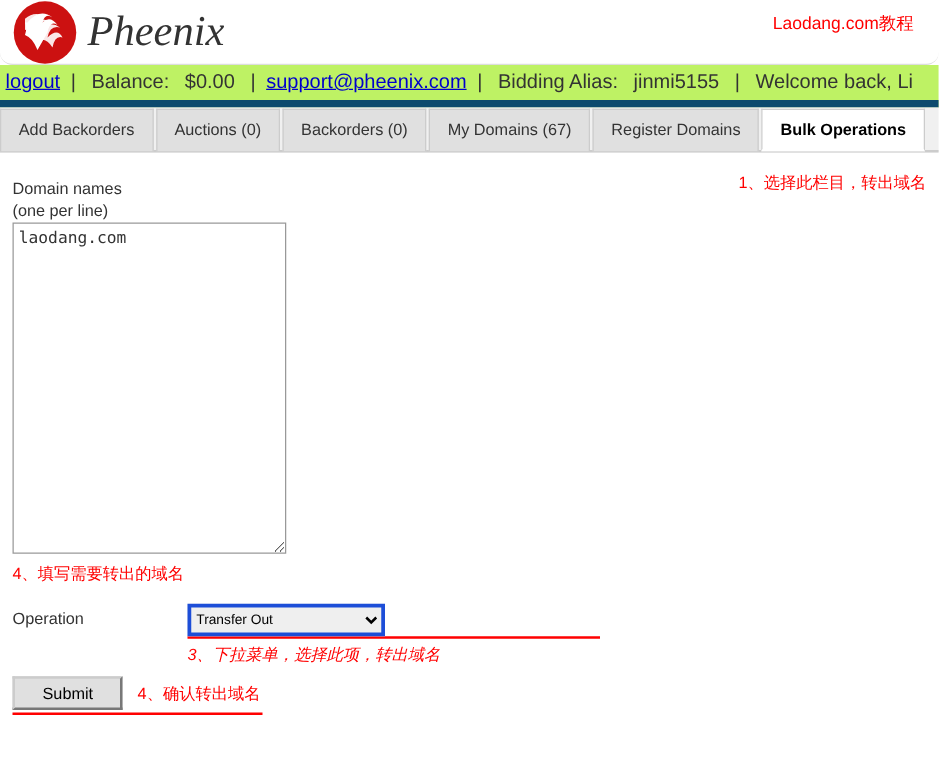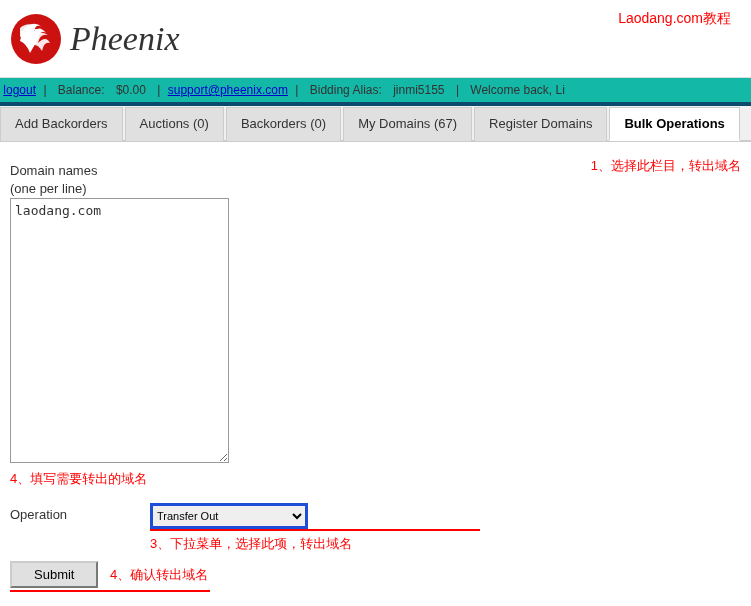--- a/index.html
+++ b/index.html
@@ -5,21 +5,22 @@
     * { margin: 0; padding: 0; box-sizing: border-box; }
     body { font-family: Arial, sans-serif; font-size: 13px; background: #fff; width: 751px; overflow-x: hidden; }
 
     
     .header {
       display: flex;
       align-items: center;
       padding: 0 10px;
       border-bottom: 1px solid #ddd;
       position: relative;
-      height: 78px;
+      height: 52px;
+      border-radius: 10px;
     }
     .logo-container {
       display: flex;
       align-items: center;
       gap: 8px;
     }
     .logo-bird {
       width: 52px;
       height: 52px;
     }
@@ -34,24 +35,24 @@
       position: absolute;
       right: 20px;
       top: 10px;
       color: red;
       font-size: 14px;
       text-decoration: none;
     }
 
     
     .account-bar {
-      background: #14b8a6;
-      border-bottom: 4px solid #0c4a6e;
+      background: #bef264;
+      border-bottom: 6px solid #0c4a6e;
       padding: 5px 0 5px 0;
-      font-size: 12px;
+      font-size: 16px;
       color: #333;
       white-space: nowrap;
       overflow: hidden;
     }
     .account-bar a {
       color: #00c;
       text-decoration: underline;
     }
     .account-bar span {
       margin: 0 4px;
@@ -148,20 +149,21 @@
     .annotation-1 {
       right: 10px;
       top: 15px;
       font-size: 13px;
     }
     .annotation-3 {
       color: red;
       font-size: 13px;
       margin-top: 4px;
       display: block;
+      font-style: italic;
     }
     .annotation-4 {
       color: red;
       font-size: 13px;
       margin-left: 8px;
       display: inline;
     }
 
     .op-row {
       display: flex;

